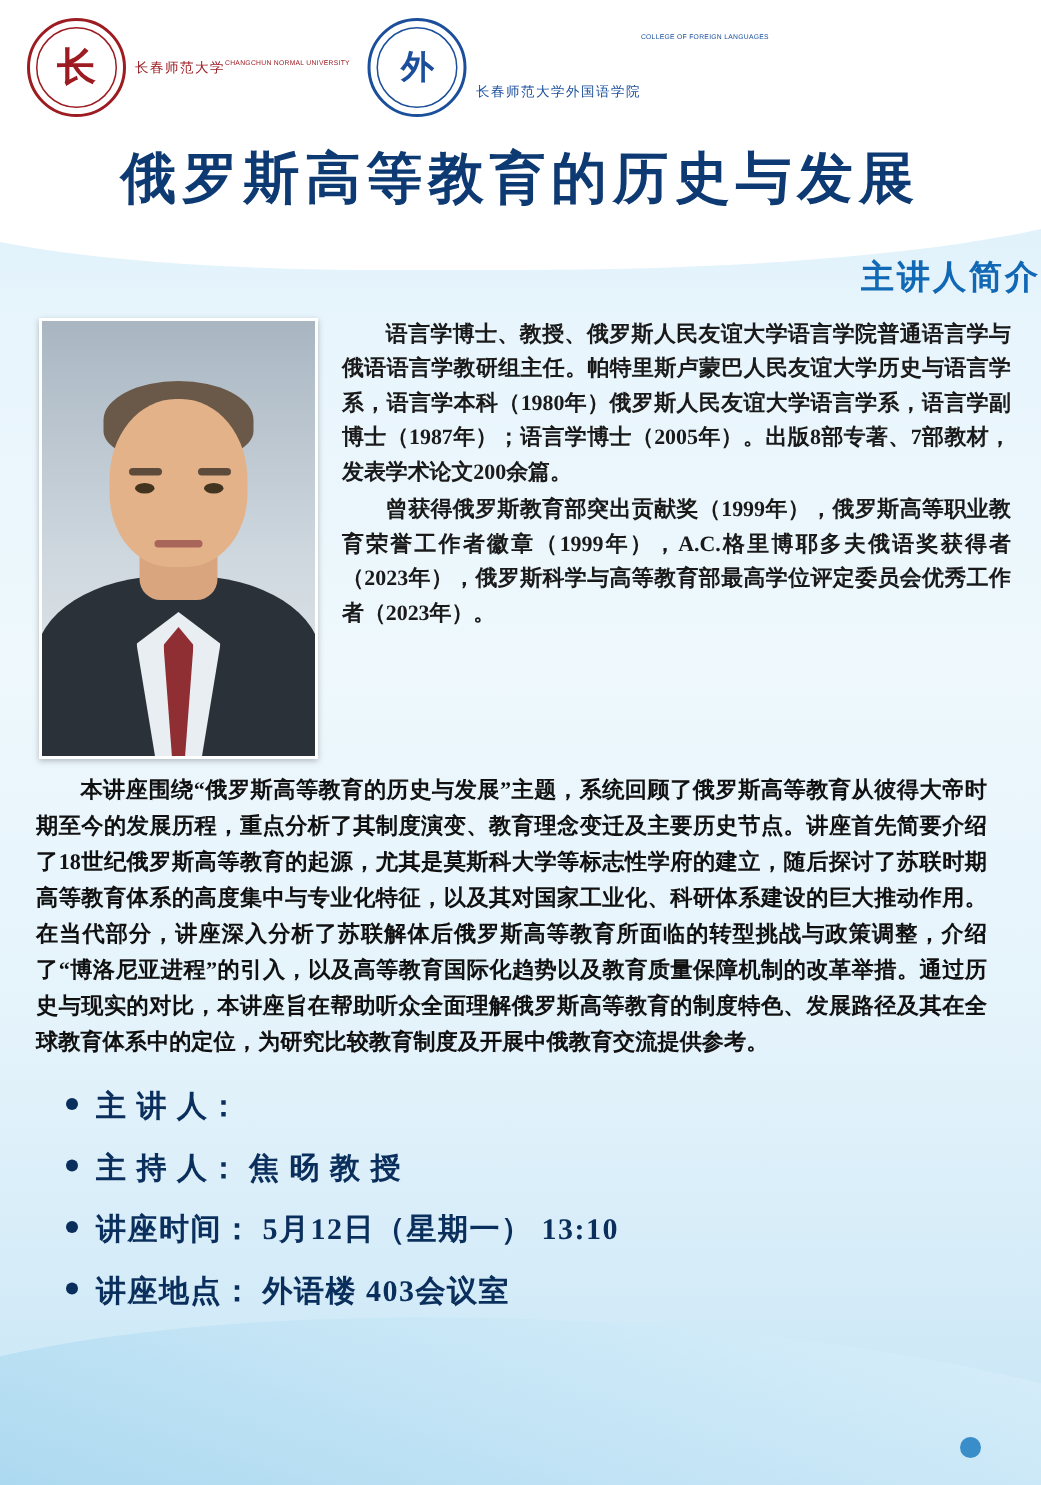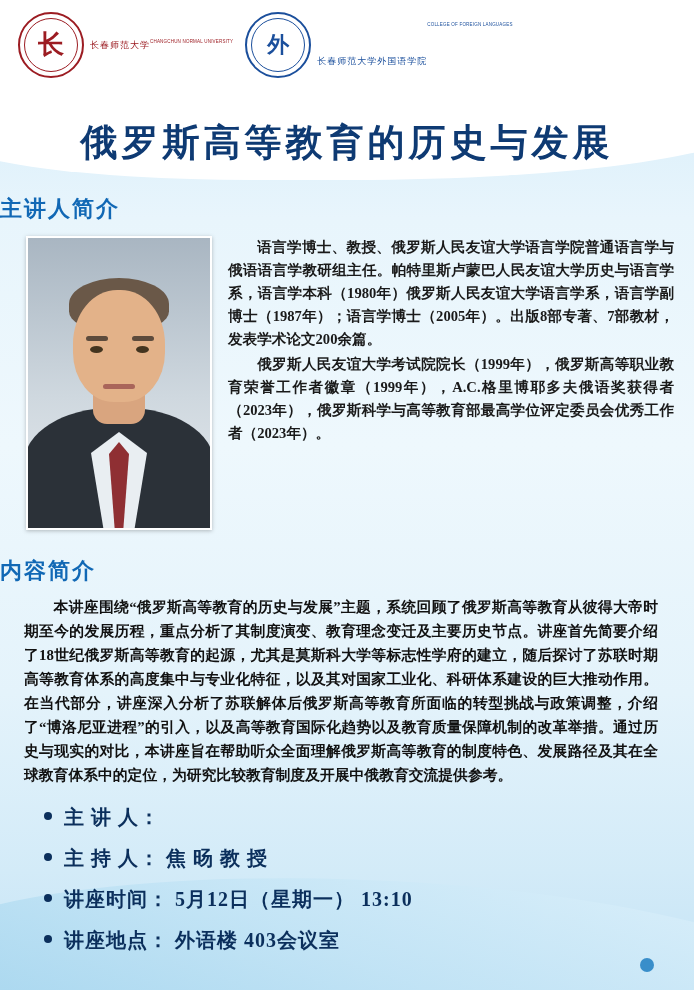--- a/index.html
+++ b/index.html
@@ -154,31 +154,31 @@
   .logo-text.blue .logo-cn { color: #1b4f9c; margin-top: 33px; }
   .logo-text.blue .logo-en { color: #1b4f9c; }
 
   .content {
     position: absolute;
     left: 0; top: 0;
     width: 694px;
     z-index: 6;
   }
   .main-title {
-    margin-top: 118px;
+    margin-top: 94px;
     text-align: center;
     font-family: "Liberation Serif", serif;
     font-weight: bold;
     font-size: 37px;
     letter-spacing: 4px;
     color: #0e3a73;
     text-shadow: 1px 1px 0 #ffffff;
   }
   .section-title {
-    text-align: left;
+    text-align: right;
     font-family: "Liberation Serif", serif;
     font-weight: bold;
     font-size: 22px;
     color: #1168b5;
     letter-spacing: 2px;
     margin-top: 26px;
   }
   .speaker-block {
     display: flex;
     margin: 12px 20px 0 26px;
@@ -382,25 +382,24 @@
         <div class="pt-hair"></div>
         <div class="pt-face"></div>
         <div class="pt-brow l"></div>
         <div class="pt-brow r"></div>
         <div class="pt-eye l"></div>
         <div class="pt-eye r"></div>
         <div class="pt-mouth"></div>
       </div>
       <div class="speaker-text">
         <p>语言学博士、教授、俄罗斯人民友谊大学语言学院普通语言学与俄语语言学教研组主任。帕特里斯卢蒙巴人民友谊大学历史与语言学系，语言学本科（1980年）俄罗斯人民友谊大学语言学系，语言学副博士（1987年）；语言学博士（2005年）。出版8部专著、7部教材，发表学术论文200余篇。</p>
-        <p>俄罗斯人民友谊大学考试院院长（1999年），俄罗斯高等职业教育荣誉工作者徽章（1999年），A.C.格里博耶多夫俄语奖获得者（2023年），俄罗斯科学与高等教育部最高学位评定委员会优秀工作者（2023年）。</p>
+        <p>曾获得俄罗斯教育部突出贡献奖（1999年），俄罗斯高等职业教育荣誉工作者徽章（1999年），A.C.格里博耶多夫俄语奖获得者（2023年），俄罗斯科学与高等教育部最高学位评定委员会优秀工作者（2023年）。</p>
       </div>
     </div>
 
-    <div class="section-title">内容简介</div>
 
     <div class="intro-body">本讲座围绕“俄罗斯高等教育的历史与发展”主题，系统回顾了俄罗斯高等教育从彼得大帝时期至今的发展历程，重点分析了其制度演变、教育理念变迁及主要历史节点。讲座首先简要介绍了18世纪俄罗斯高等教育的起源，尤其是莫斯科大学等标志性学府的建立，随后探讨了苏联时期高等教育体系的高度集中与专业化特征，以及其对国家工业化、科研体系建设的巨大推动作用。在当代部分，讲座深入分析了苏联解体后俄罗斯高等教育所面临的转型挑战与政策调整，介绍了“博洛尼亚进程”的引入，以及高等教育国际化趋势以及教育质量保障机制的改革举措。通过历史与现实的对比，本讲座旨在帮助听众全面理解俄罗斯高等教育的制度特色、发展路径及其在全球教育体系中的定位，为研究比较教育制度及开展中俄教育交流提供参考。</div>
 
     <ul class="details">
       <li>
         <span class="bullet"></span>
         <span class="det-label">主 讲 人：</span>
       </li>
       <li>
         <span class="bullet"></span>

